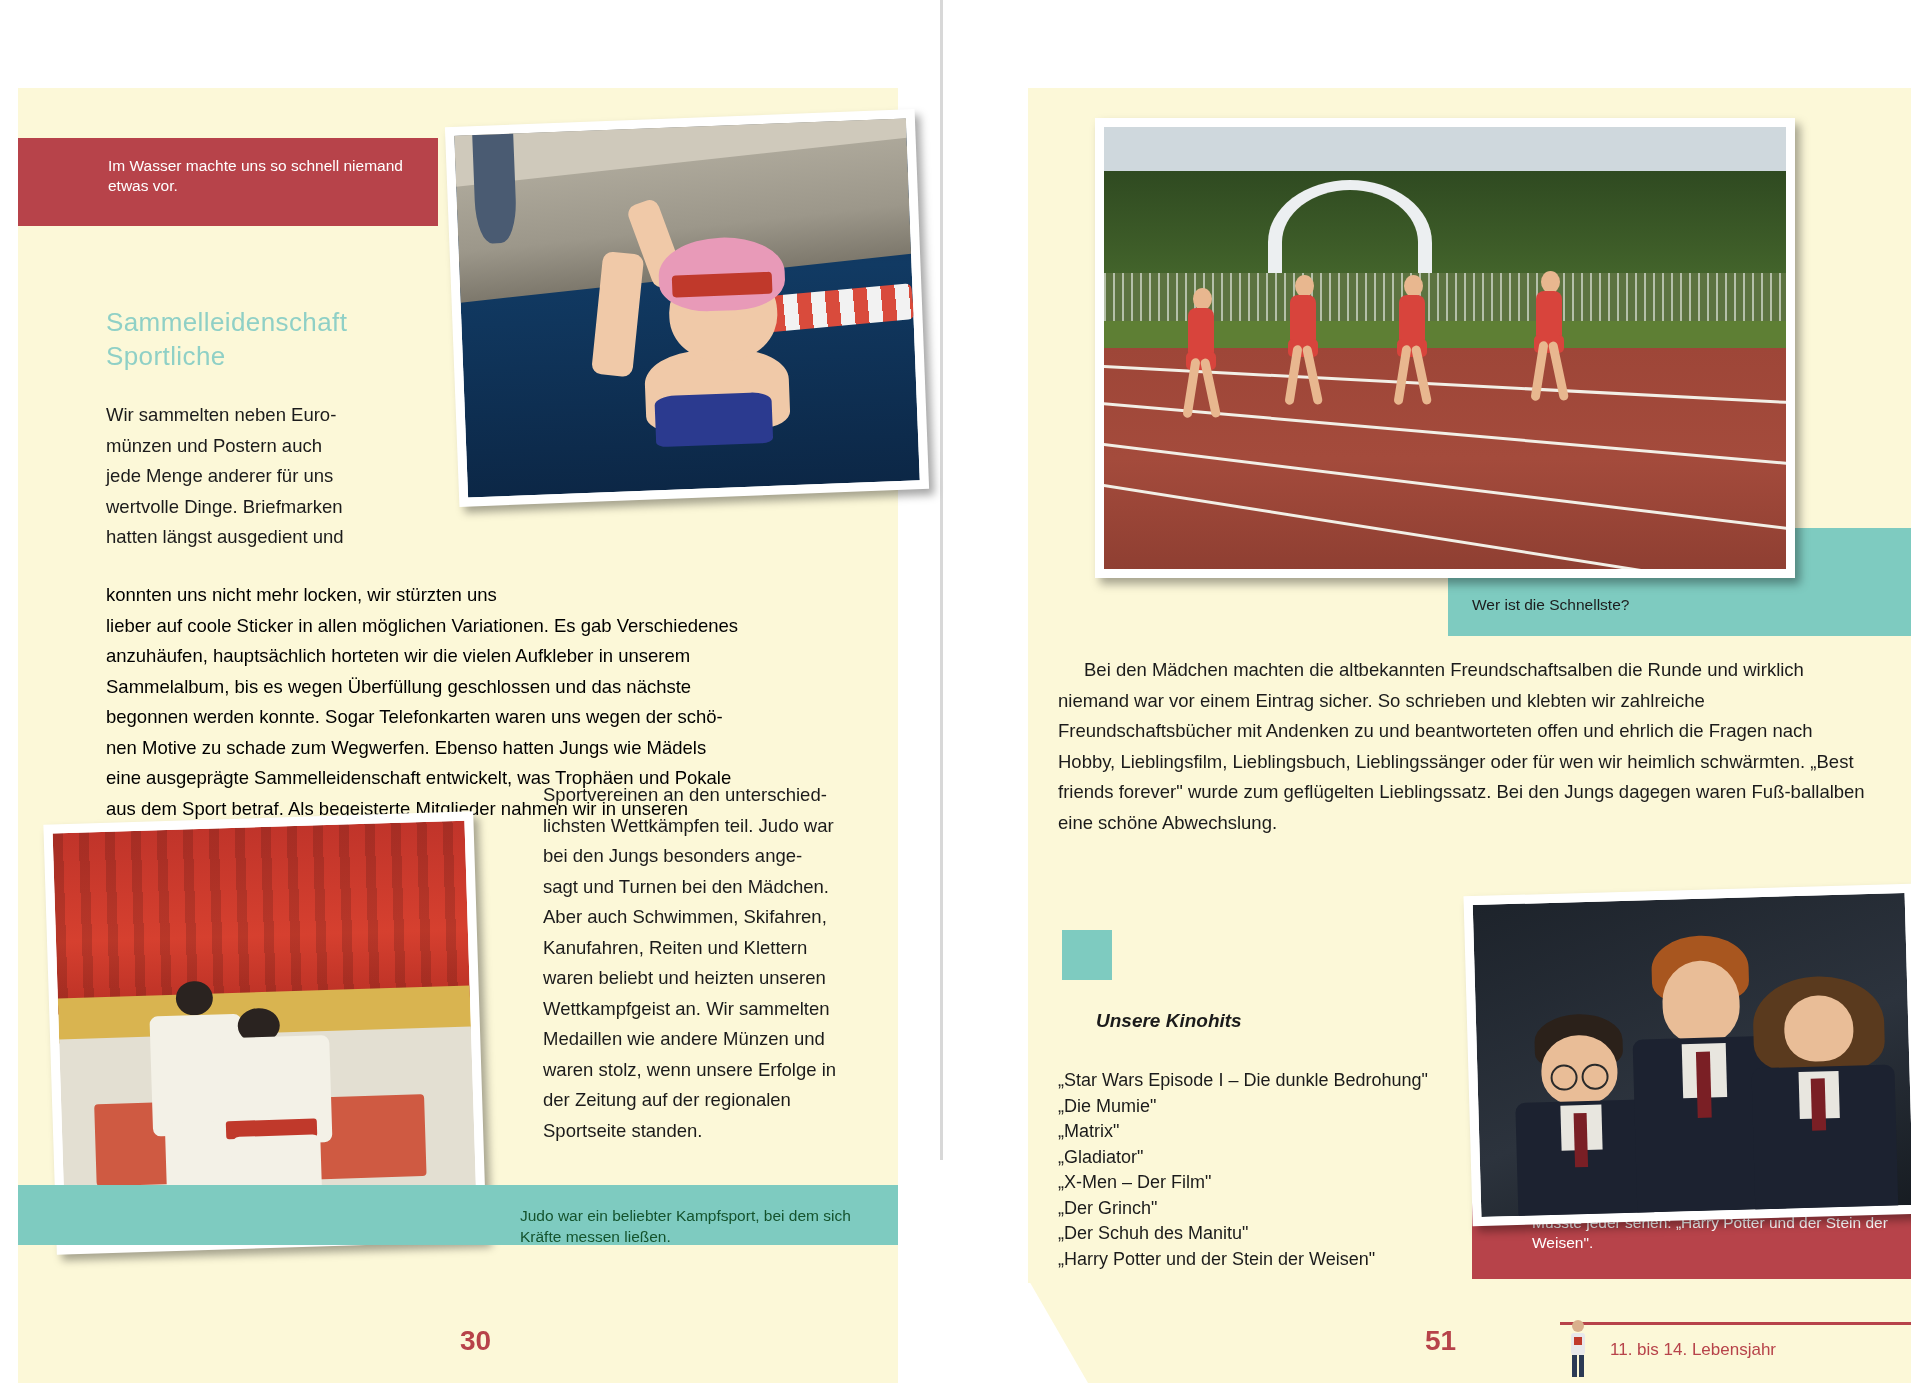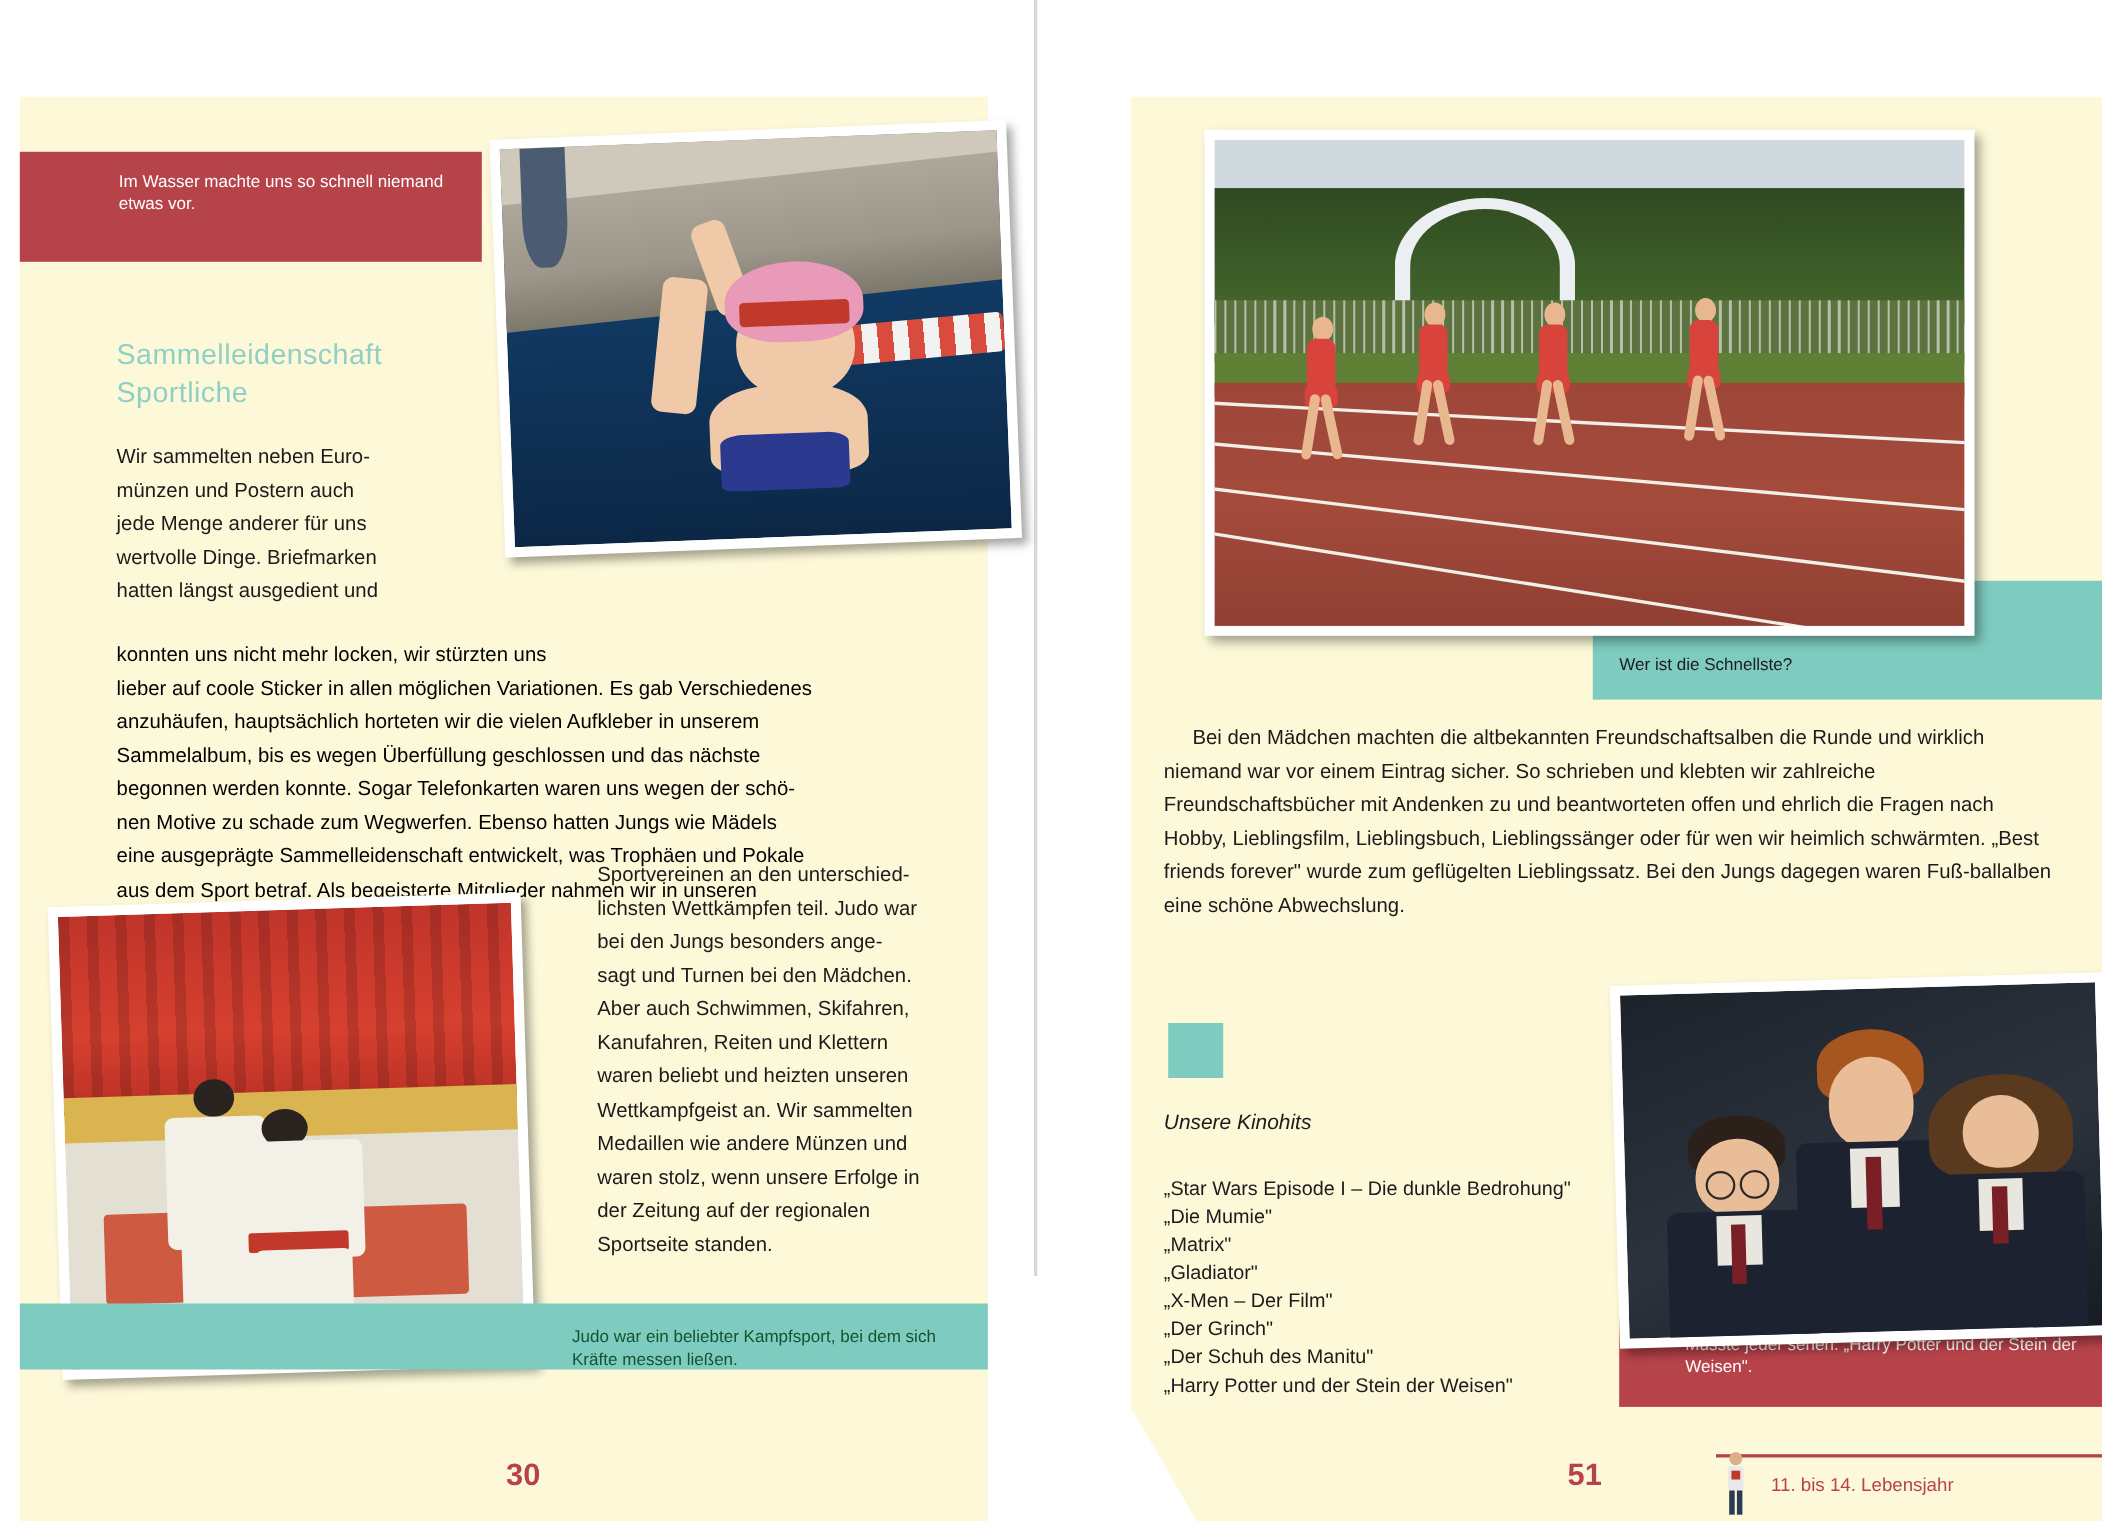--- a/index.html
+++ b/index.html
@@ -33,21 +33,21 @@
   
   .right-corner{
     position:absolute;left:1028px;top:1283px;width:60px;height:100px;
     background:#ffffff;
     transform:skewX(30deg);
     transform-origin:bottom left;
   }
 
   
   .red-banner{
-    position:absolute;left:18px;top:138px;width:420px;height:100px;
+    position:absolute;left:18px;top:138px;width:420px;height:88px;
     background:#b7434a;
   }
   .red-banner .cap{
     position:absolute;left:90px;top:18px;width:310px;
     color:#ffffff;font-size:15.5px;line-height:20px;
   }
   .teal-bar-left{
     position:absolute;left:18px;top:1185px;width:880px;height:60px;
     background:#7ecbc0;
   }
@@ -93,22 +93,22 @@
   .left-col-2{
     position:absolute;left:543px;top:780px;width:340px;
     font-size:18.5px;line-height:30.5px;color:#1b1b1b;
   }
   .right-para{
     position:absolute;left:1058px;top:655px;width:810px;
     font-size:18.5px;line-height:30.5px;color:#1b1b1b;
     text-indent:26px;
   }
   .kino-title{
-    position:absolute;left:1058px;top:1010px;
-    font-size:19px;font-weight:normal;font-style:italic;color:#1b1b1b;
+    position:absolute;left:1096px;top:1010px;
+    font-size:19px;font-weight:bold;font-style:italic;color:#1b1b1b;
   }
   .kino-list{
     position:absolute;left:1058px;top:1068px;width:520px;
     font-size:18px;line-height:25.5px;color:#1b1b1b;
   }
   .kino-list div{white-space:nowrap;}
 
   
   .pageno-left{
     position:absolute;left:460px;top:1325px;

